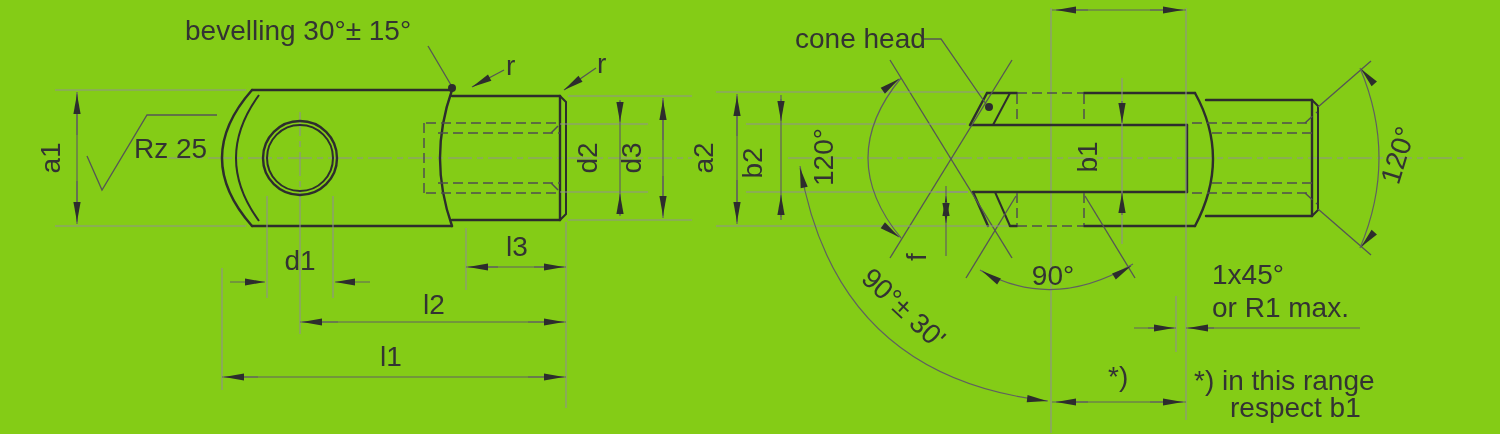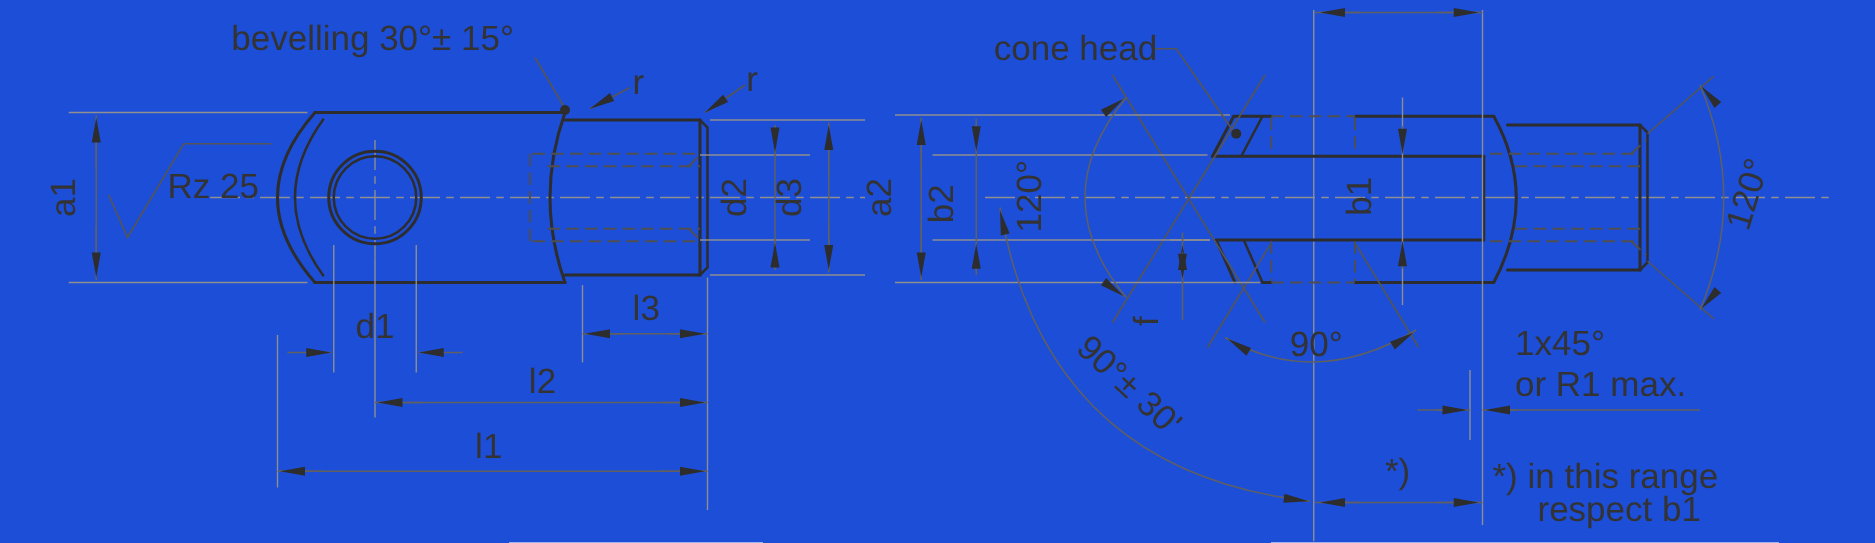--- a/index.html
+++ b/index.html
@@ -1,16 +1,16 @@
 <!DOCTYPE html>
 <html><head>
 <meta charset="utf-8">
 <style>
   html,body{margin:0;padding:0;background:#fff;}
-  .stage{position:relative;width:1500px;height:434px;background:#1d4ed8;overflow:hidden;
+  .stage{position:relative;width:1500px;height:434px;background:#84cc16;overflow:hidden;
          font-family:"Liberation Sans",sans-serif;}
   svg{display:block}
   
   .ol{stroke:#2d2d2d;stroke-width:2.4;fill:none;stroke-linecap:round;}
   .ol2{stroke:#2d2d2d;stroke-width:2;fill:none;}
   .th{stroke:#8f8f8f;stroke-width:1.1;fill:none;}
   .dm{stroke:#606060;stroke-width:1.2;fill:none;}
   .cn{stroke:#555;stroke-width:1.3;fill:none;}
   .hd{stroke:#4f4f4f;stroke-width:1.5;fill:none;stroke-dasharray:10 5;}
   .cl{stroke:#8f8f8f;stroke-width:1.1;fill:none;stroke-dasharray:24 5 6 5;}

